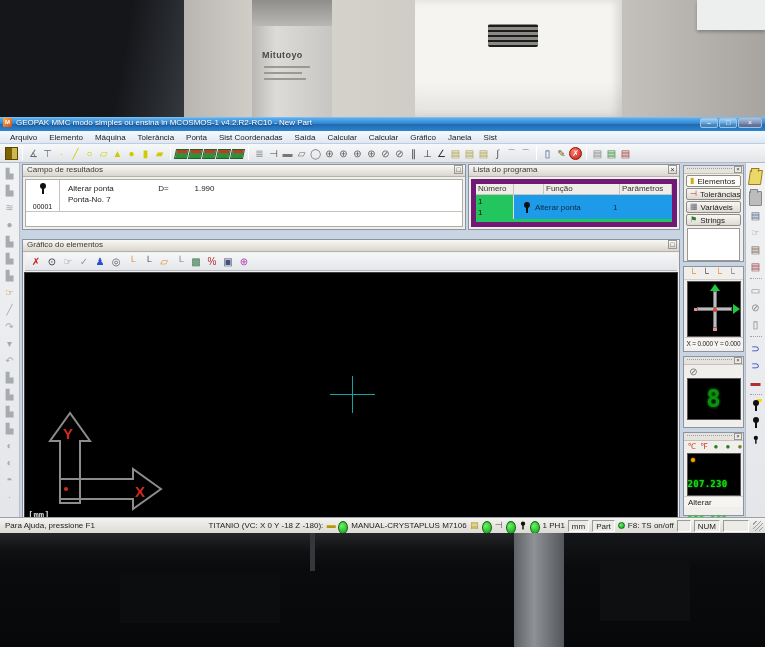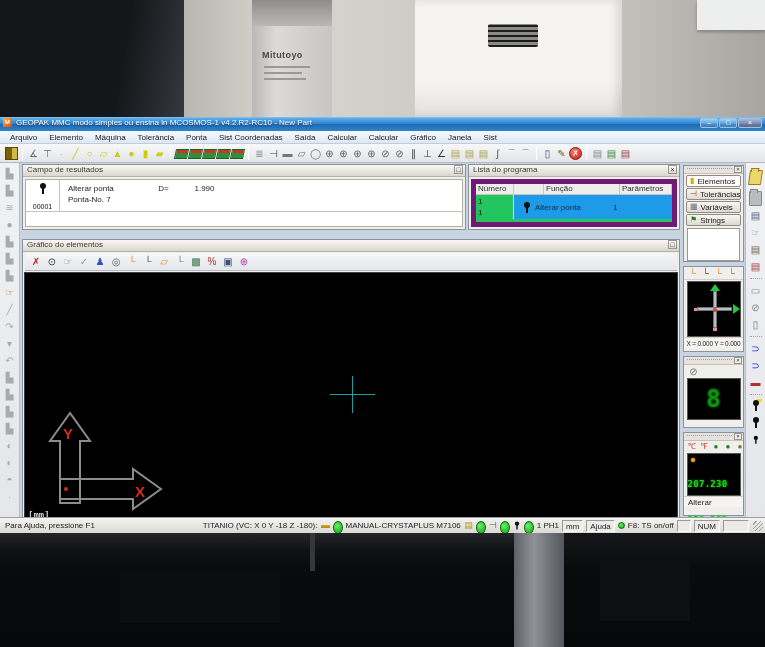--- a/index.html
+++ b/index.html
@@ -493,21 +493,21 @@
     <span class="sb-icons">
         <span class="icon" style="color: rgb(184, 150, 10);">▤</span>
         <span class="icon dotg"></span>
         <span class="icon" style="color: rgb(85, 85, 85);">⊣</span>
         <span class="icon dotg"></span>
         <span class="icon i-probe i-probe-sm"></span>
         <span class="icon dotg"></span>
       </span>
     <span class="sb-txt">1 PH1</span>
     <span class="sb-box">mm</span>
-    <span class="sb-box">Ajuda</span>
+    <span class="sb-box">Part</span>
     <span class="dotg" style="margin-top:0;"></span>
     <span class="sb-txt">F8: TS on/off</span>
     <span class="sb-box" style="width:14px;"></span>
     <span class="sb-box">NUM</span>
     <span class="sb-box" style="width:26px;"></span>
     <span class="sb-grip"></span>
   </div>
 
   <div class="photo-bottom">
     <div class="pb-table"></div>

